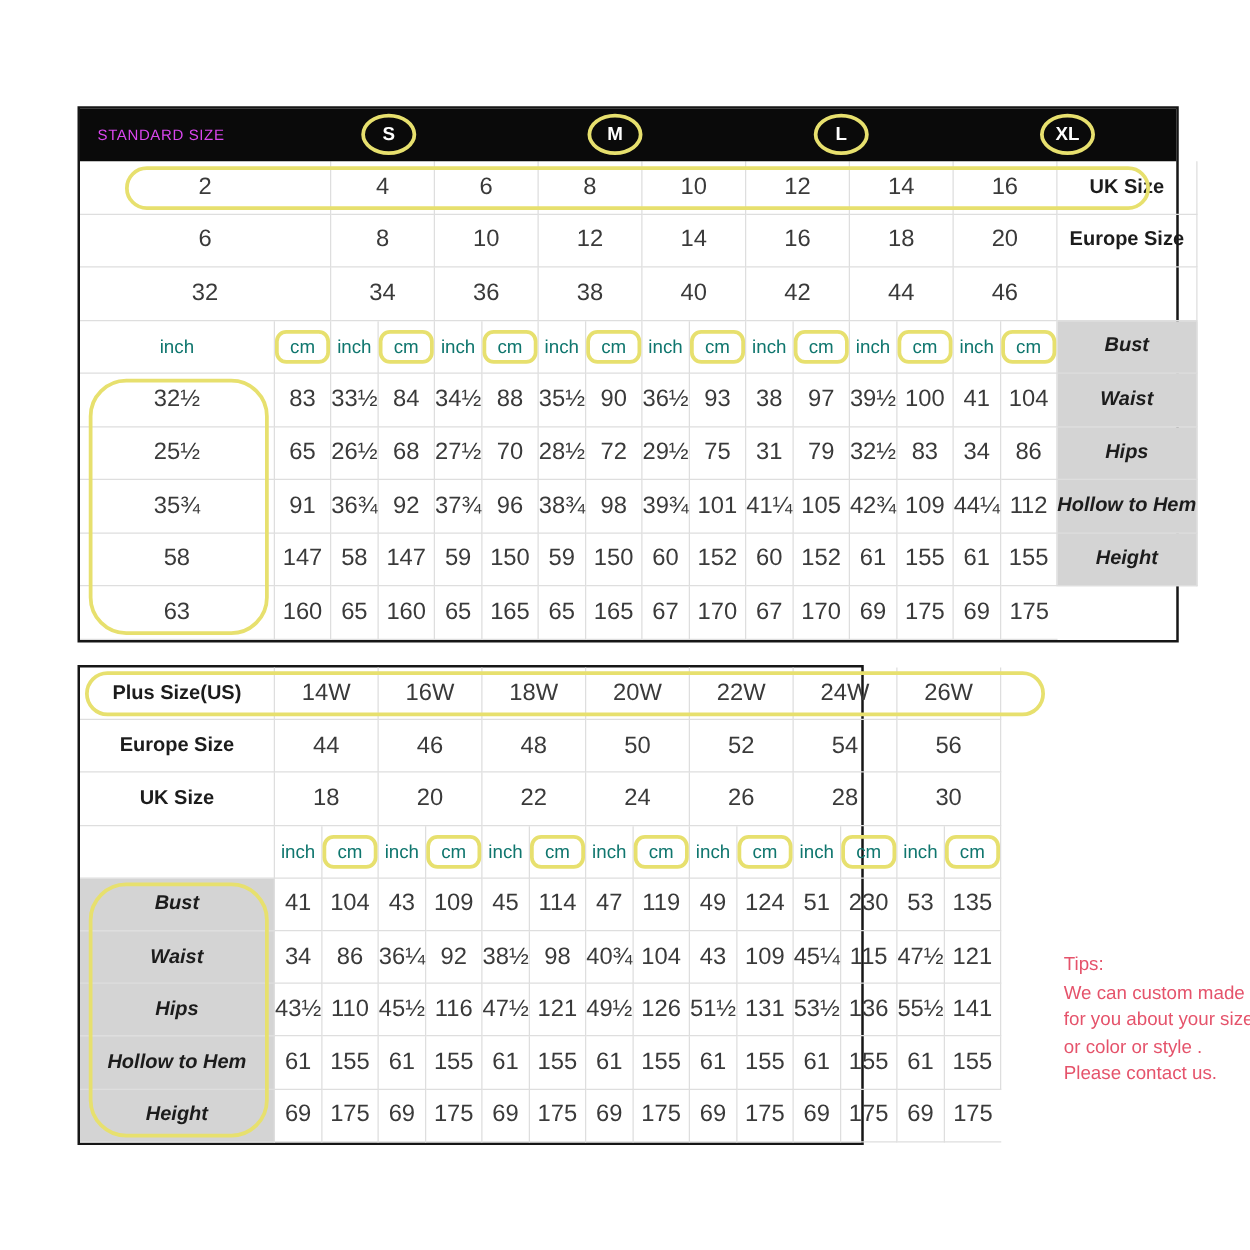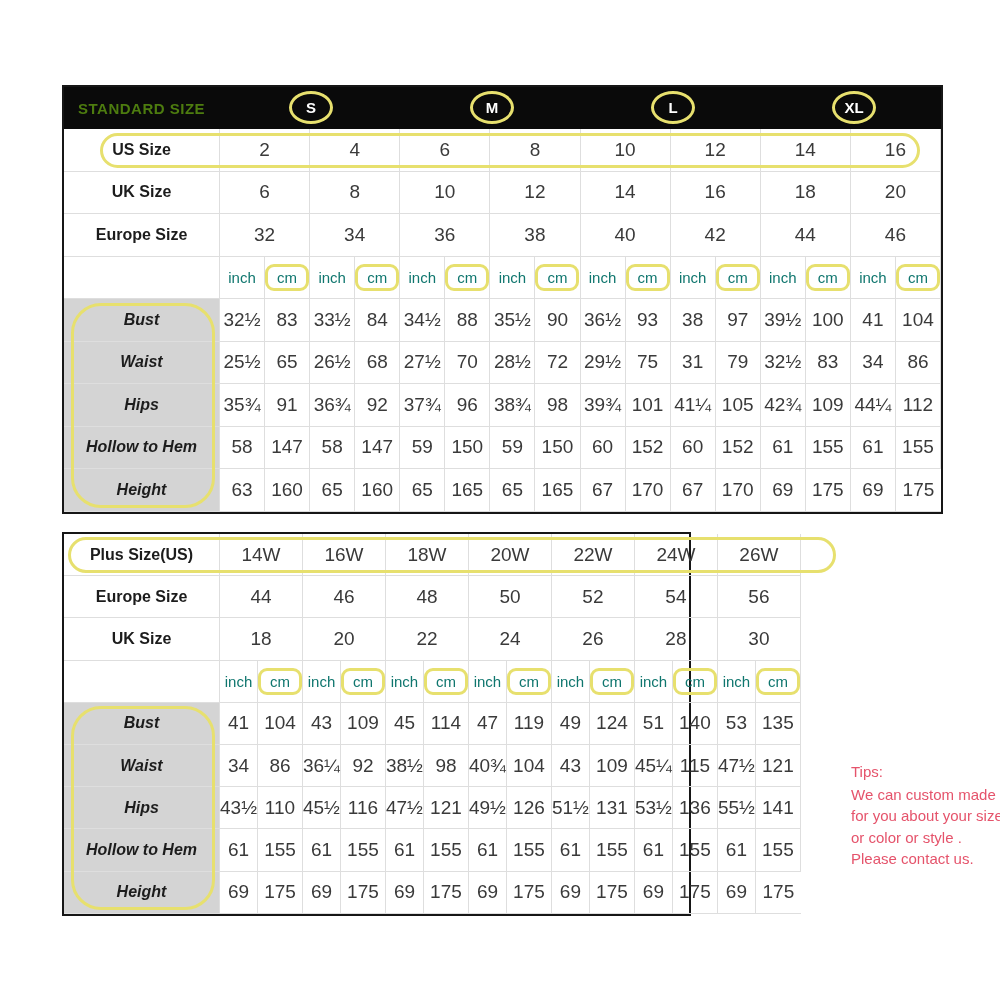--- a/index.html
+++ b/index.html
@@ -8,21 +8,21 @@
     font-family:"Liberation Sans", sans-serif;color:#2c2c2c;overflow:hidden;
   }
   .tbl{position:absolute;border:2px solid #161616;background:#fff;box-sizing:border-box;}
   .tbl-standard{left:62px;top:85px;width:881px;}
   .tbl-plus{left:62px;top:532px;width:629px;}
 
   .hdr{
     position:relative;height:42px;background:#0a0a0a;display:flex;align-items:center;
   }
   .hdr-title{
-    color:#4d7c0f;font-weight:bold;font-size:15px;letter-spacing:.5px;padding-left:14px;
+    color:#d946ef;font-weight:normal;font-size:12px;letter-spacing:.5px;padding-left:14px;
   }
   .badge{
     position:absolute;top:4px;width:44px;height:33px;border:3px solid var(--yl);
     border-radius:50%;display:flex;align-items:center;justify-content:center;
     color:#fff;font-weight:bold;font-size:15px;box-sizing:border-box;
   }
 
   .grid{display:grid;}
   .grid-std{grid-template-columns:156px repeat(16,1fr);grid-auto-rows:42.5px;}
   .grid-plus{grid-template-columns:156px repeat(14,1fr);grid-auto-rows:42.2px;}
@@ -60,21 +60,20 @@
 
 <section class="tbl tbl-standard">
   <div class="hdr" style="background: rgb(10, 10, 10);">
     <span class="hdr-title">STANDARD SIZE</span>
     <span class="badge" style="left:225px">S</span>
     <span class="badge" style="left:406px">M</span>
     <span class="badge" style="left:587px">L</span>
     <span class="badge" style="left:768px">XL</span>
   </div>
   <div class="grid grid-std" id="std-grid">
-      <div class="cell lab">US Size</div>
       <div class="cell span2">2</div>
       <div class="cell span2">4</div>
       <div class="cell span2">6</div>
       <div class="cell span2">8</div>
       <div class="cell span2">10</div>
       <div class="cell span2">12</div>
       <div class="cell span2">14</div>
       <div class="cell span2">16</div>
       <div class="cell lab">UK Size</div>
       <div class="cell span2">6</div>
@@ -277,21 +276,21 @@
       <div class="cell ">104</div>
       <div class="cell ">43</div>
       <div class="cell ">109</div>
       <div class="cell ">45</div>
       <div class="cell ">114</div>
       <div class="cell ">47</div>
       <div class="cell ">119</div>
       <div class="cell ">49</div>
       <div class="cell ">124</div>
       <div class="cell ">51</div>
-      <div class="cell ">140</div>
+      <div class="cell ">230</div>
       <div class="cell ">53</div>
       <div class="cell ">135</div>
       <div class="cell lab gray" style="background: rgb(212, 212, 212);">Waist</div>
       <div class="cell ">34</div>
       <div class="cell ">86</div>
       <div class="cell ">36¼</div>
       <div class="cell ">92</div>
       <div class="cell ">38½</div>
       <div class="cell ">98</div>
       <div class="cell ">40¾</div>

